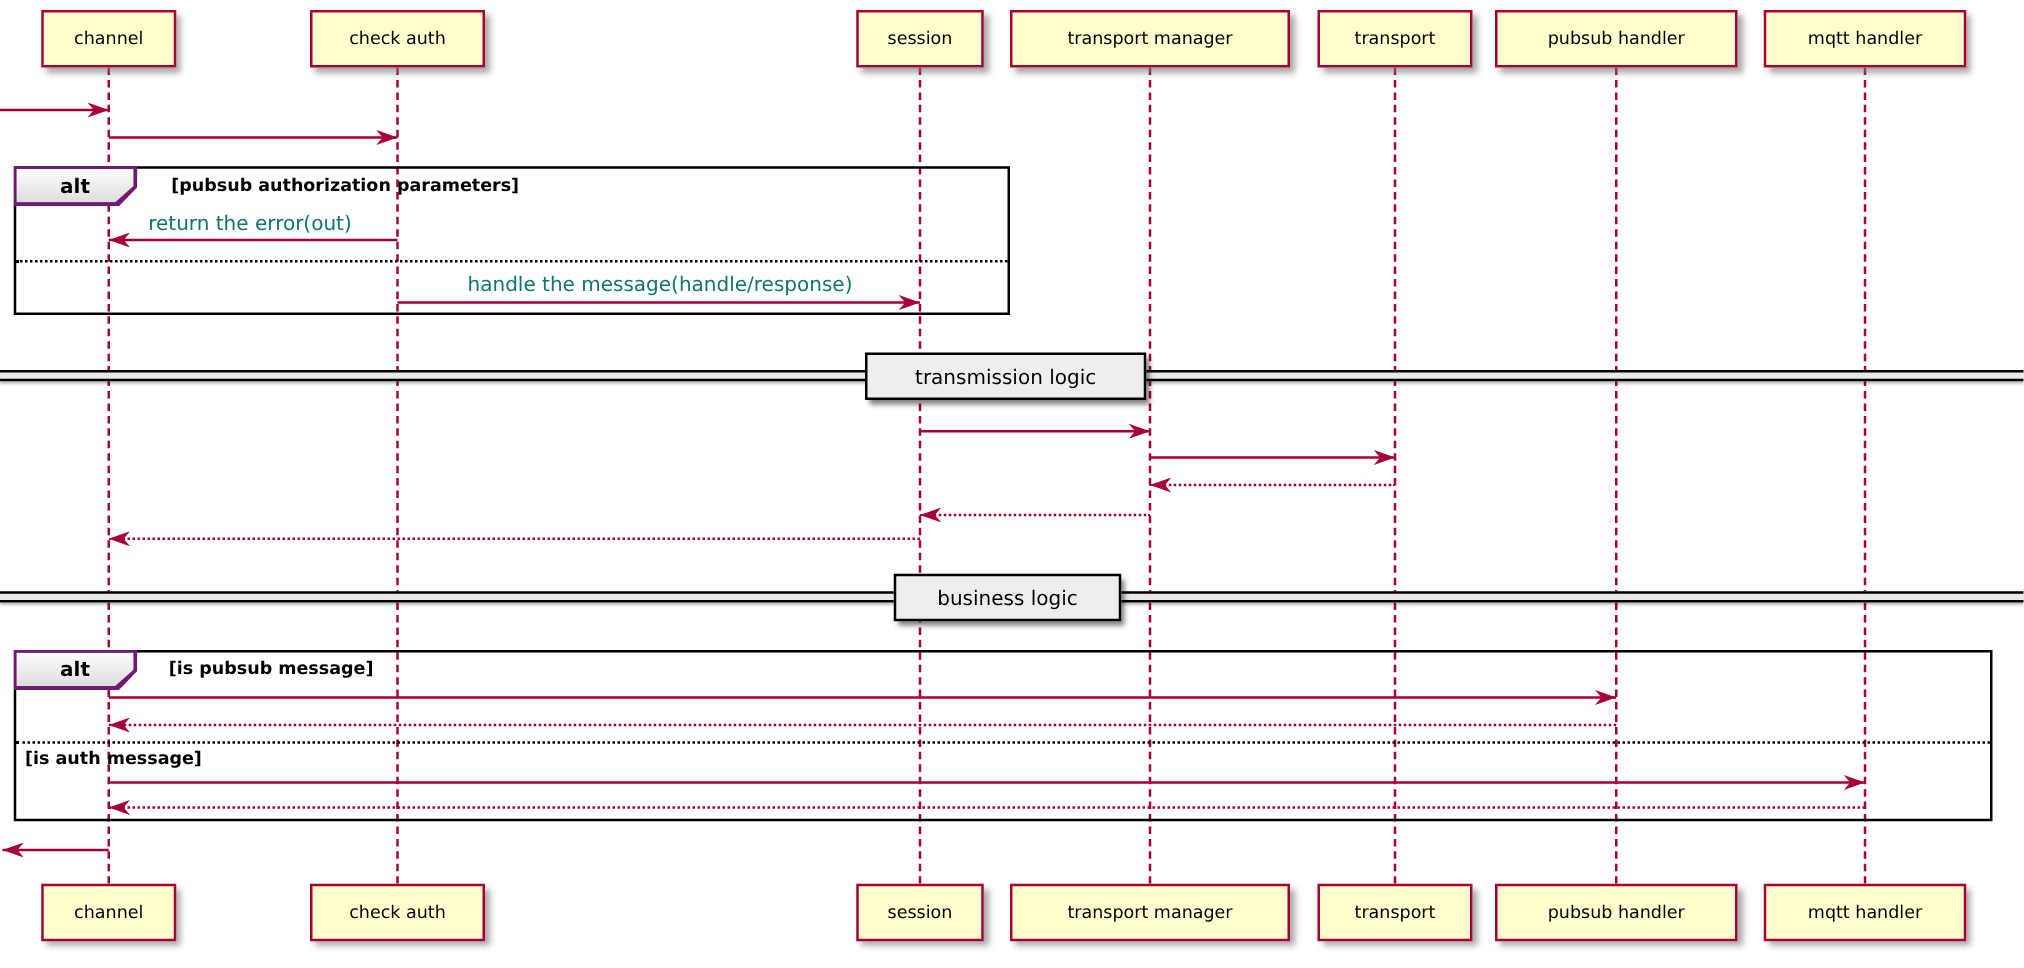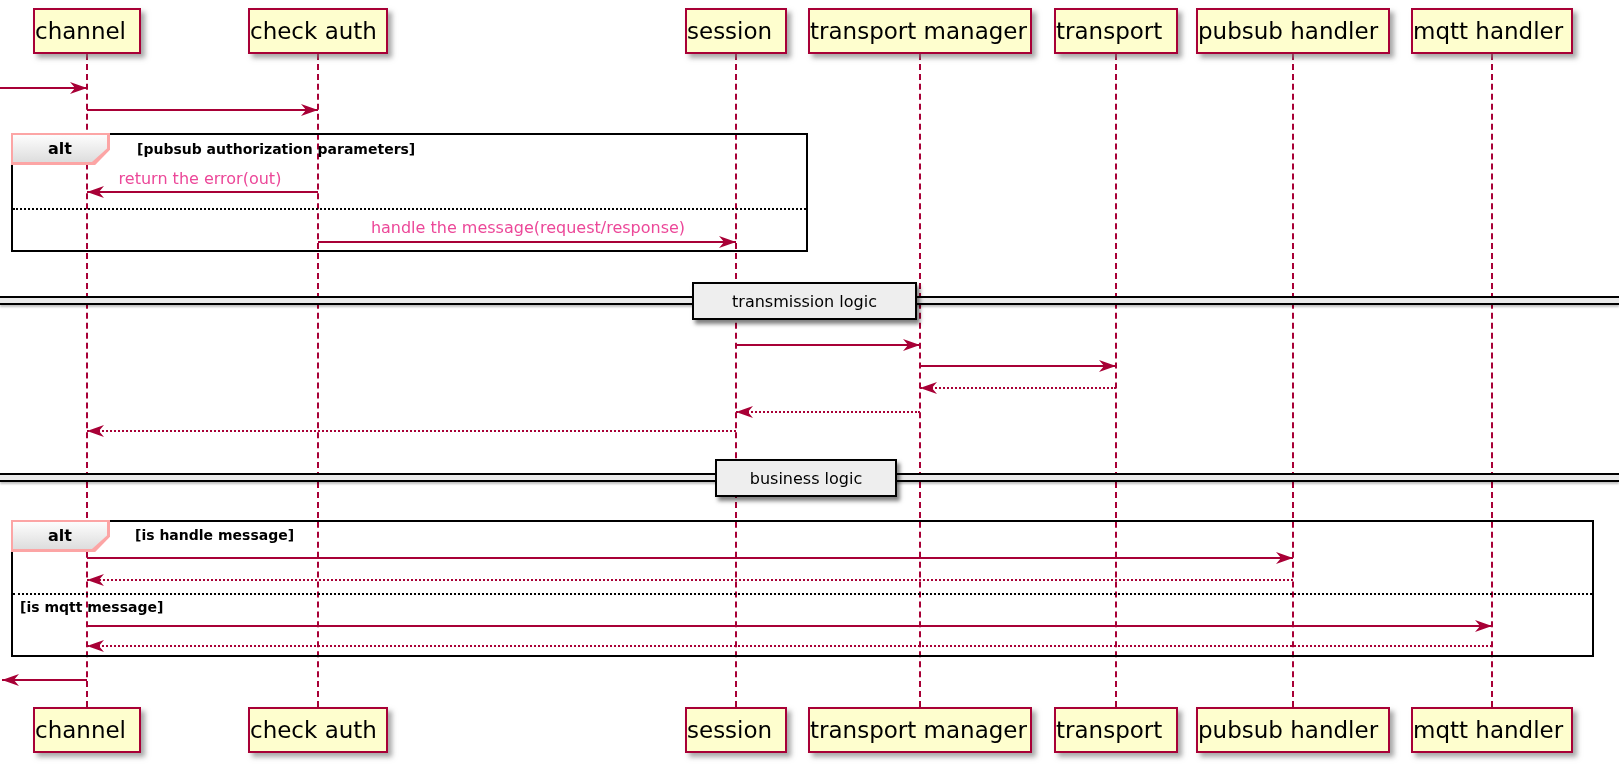--- a/index.html
+++ b/index.html
@@ -4,37 +4,37 @@
 <style>
   html,body{margin:0;padding:0;background:#fff;}
   #canvas{
     position:relative;width:1619px;height:774px;background:#fff;overflow:hidden;
     font-family:"DejaVu Sans","Liberation Sans",sans-serif;color:#000;
   }
   
   .pbox{
     position:absolute;box-sizing:border-box;height:46px;
     background:#FEFECE;border:2px solid #A80036;
-    display:flex;align-items:center;justify-content:flex-start;
-    font-size:23px;line-height:1;white-space:nowrap;
+    display:flex;align-items:center;justify-content:center;
+    font-size:14px;line-height:1;white-space:nowrap;
     box-shadow:4px 4px 5px rgba(120,120,120,0.65);
   }
   
   .lifeline{position:absolute;top:54px;height:653px;width:0;border-left:2px dashed #A80036;}
   
   .msg{position:absolute;height:14px;}
   .msg .line{position:absolute;left:0;right:0;top:6px;height:0;border-top:2px solid #A80036;}
   .msg.dotted .line{border-top-style:dotted;}
   .head{position:absolute;top:1px;width:17px;height:12px;background:#A80036;}
   .head.r{right:0;clip-path:polygon(0 0,100% 50%,0 100%,30% 50%);}
   .head.l{left:0;clip-path:polygon(100% 0,0 50%,100% 100%,70% 50%);}
-  .msg-label{position:absolute;font-size:16px;text-align:center;white-space:nowrap;color:#ec4899;}
+  .msg-label{position:absolute;font-size:16px;text-align:center;white-space:nowrap;color:#0f766e;}
   
   .frag{position:absolute;box-sizing:border-box;border:2px solid #000;background:transparent;}
-  .frag-tab{position:absolute;top:-2px;left:-2px;background:#fca5a5;
+  .frag-tab{position:absolute;top:-2px;left:-2px;background:#701a75;
     clip-path:polygon(0 0,100% 0,100% 52%,85% 100%,0 100%);}
   .frag-tab .tab-in{position:absolute;top:2px;left:2px;right:3px;bottom:3px;
     background:linear-gradient(#fdfdfd,#ddd);
     clip-path:polygon(0 0,100% 0,100% 50%,84% 100%,0 100%);
     display:flex;align-items:center;justify-content:center;font-weight:bold;font-size:16px;}
   .guard{position:absolute;font-weight:bold;font-size:14px;white-space:nowrap;color:#000;}
   .frag-else{position:absolute;left:0;right:0;height:0;border-top:2px dotted #000;}
   
   .divider-line{position:absolute;left:0;width:1619px;height:5px;background:#e9e9e9;
     border-top:2px solid #000;border-bottom:2px solid #000;box-shadow:0 2px 2px rgba(0,0,0,0.25);}
@@ -114,42 +114,42 @@
       <div class="tab-in">alt</div>
     </div>
     <div class="guard" style="left:124px;top:6px;">[pubsub authorization parameters]</div>
     <div class="frag-else" style="top:73px;"></div>
   </div>
 
   <div class="frag" style="left:11px;top:520px;width:1583px;height:137px;">
     <div class="frag-tab" style="width:99px;height:32px;">
       <div class="tab-in">alt</div>
     </div>
-    <div class="guard" style="left:122px;top:5px;">[is handle message]</div>
+    <div class="guard" style="left:122px;top:5px;">[is pubsub message]</div>
     <div class="frag-else" style="top:71px;"></div>
-    <div class="guard" style="left:7px;top:77px;">[is mqtt message]</div>
+    <div class="guard" style="left:7px;top:77px;">[is auth message]</div>
   </div>
 
   <div class="msg" style="left:0;top:81px;width:87px;">
     <div class="line"></div>
     <div class="head r"></div>
   </div>
 
   <div class="msg" style="left:87px;top:103px;width:231px;">
     <div class="line"></div>
     <div class="head r"></div>
   </div>
 
   <div class="msg-label" style="left:92px;top:169px;width:216px;">return the error(out)</div>
   <div class="msg" style="left:87px;top:185px;width:231px;">
     <div class="line"></div>
     <div class="head l"></div>
   </div>
 
-  <div class="msg-label" style="left:328px;top:218px;width:400px;">handle the message(request/response)</div>
+  <div class="msg-label" style="left:328px;top:218px;width:400px;">handle the message(handle/response)</div>
   <div class="msg" style="left:318px;top:235px;width:418px;">
     <div class="line"></div>
     <div class="head r"></div>
   </div>
 
   <div class="msg" style="left:736px;top:338px;width:184px;">
     <div class="line"></div>
     <div class="head r"></div>
   </div>
 

